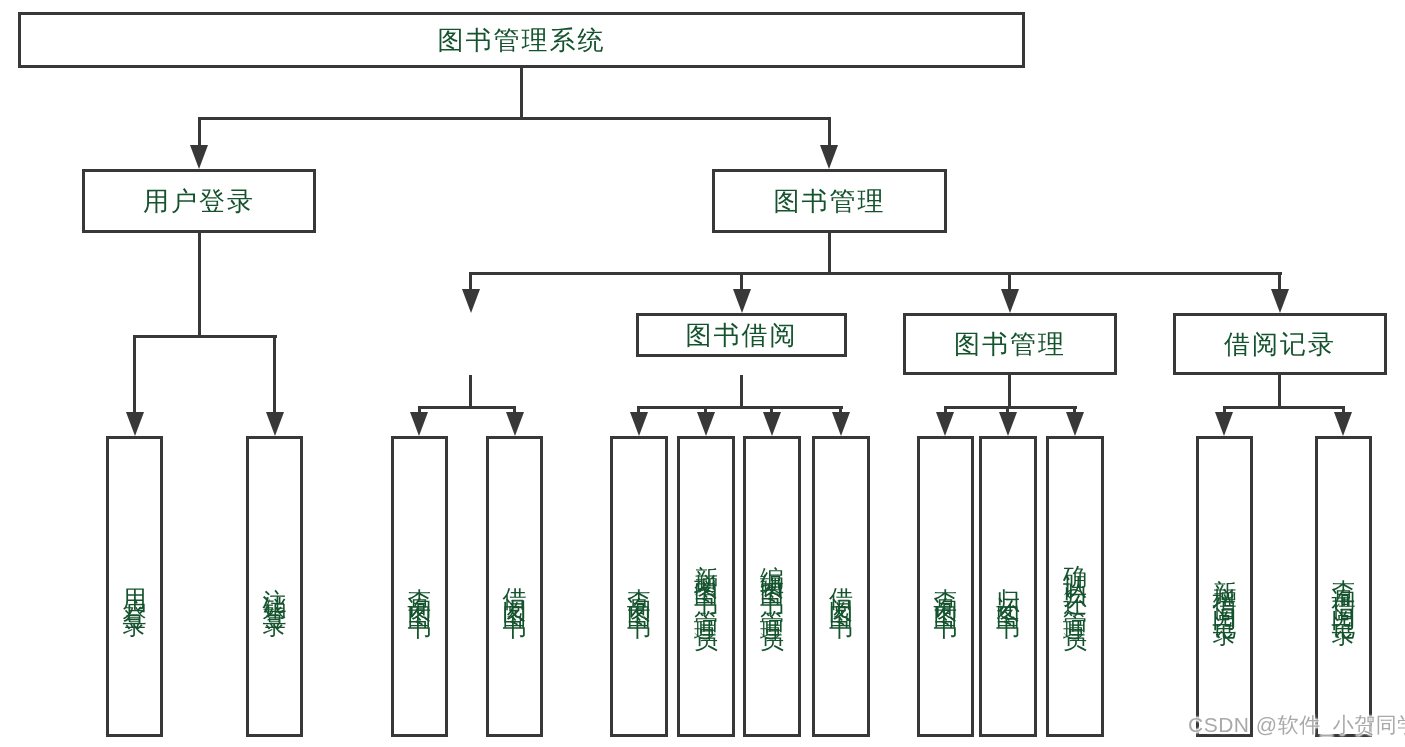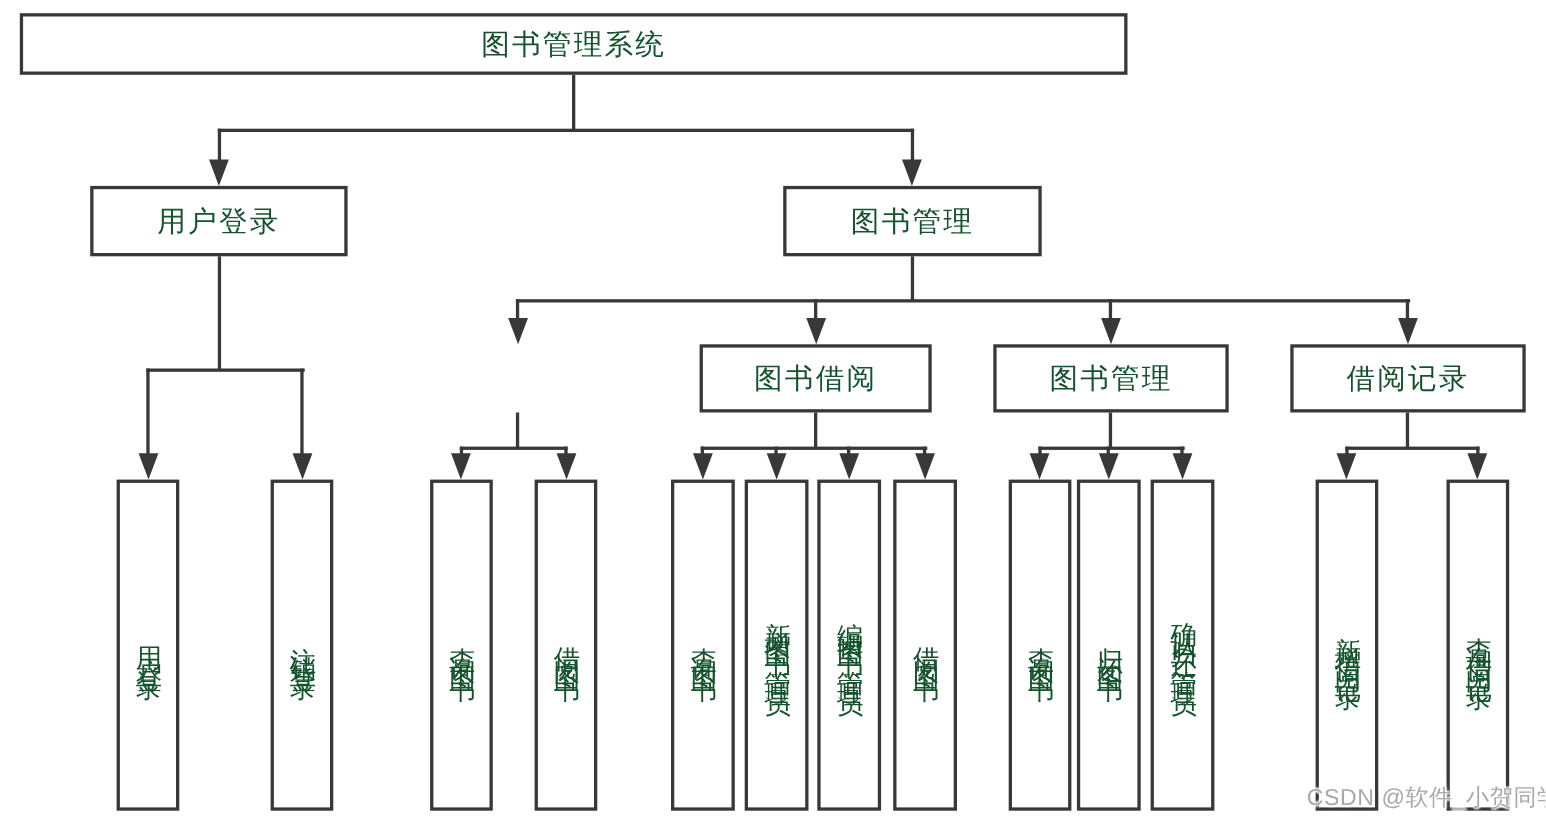--- a/index.html
+++ b/index.html
@@ -87,21 +87,21 @@
   <div class="hline" style="left:469px;top:272px;width:813px;"></div>
   <div class="vline" style="left:469px;top:272px;height:20px;"></div>
   <div class="arrow" style="left:462px;top:289px;"></div>
   <div class="vline" style="left:740px;top:272px;height:20px;"></div>
   <div class="arrow" style="left:733px;top:289px;"></div>
   <div class="vline" style="left:1008px;top:272px;height:20px;"></div>
   <div class="arrow" style="left:1001px;top:289px;"></div>
   <div class="vline" style="left:1278px;top:272px;height:20px;"></div>
   <div class="arrow" style="left:1271px;top:289px;"></div>
 
-  <div class="box" style="left:636px;top:313px;width:211px;height:62px;">
+  <div class="box" style="left:636px;top:313px;width:211px;height:44px;">
     <span class="hlabel">图书借阅</span>
   </div>
   <div class="box" style="left:903px;top:313px;width:214px;height:62px;">
     <span class="hlabel">图书管理</span>
   </div>
   <div class="box" style="left:1173px;top:313px;width:214px;height:62px;">
     <span class="hlabel">借阅记录</span>
   </div>
 
   <div class="vline" style="left:469px;top:375px;height:33px;"></div>

